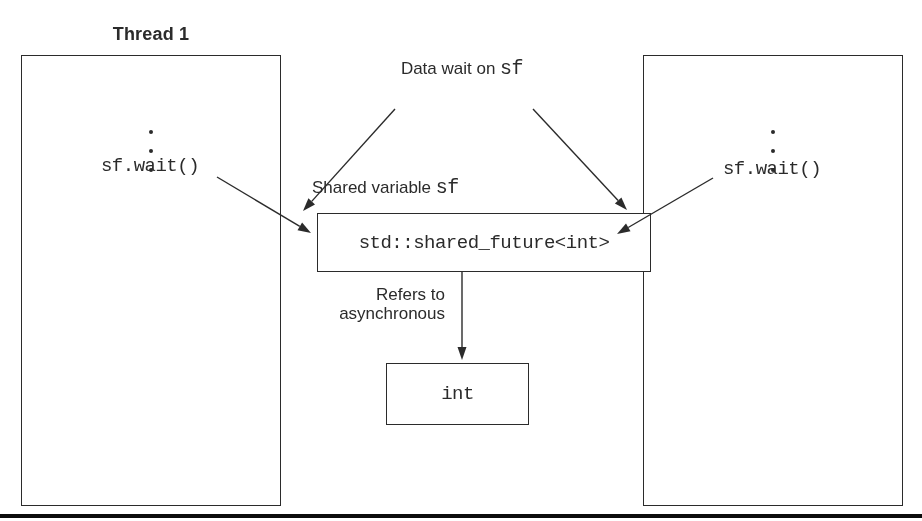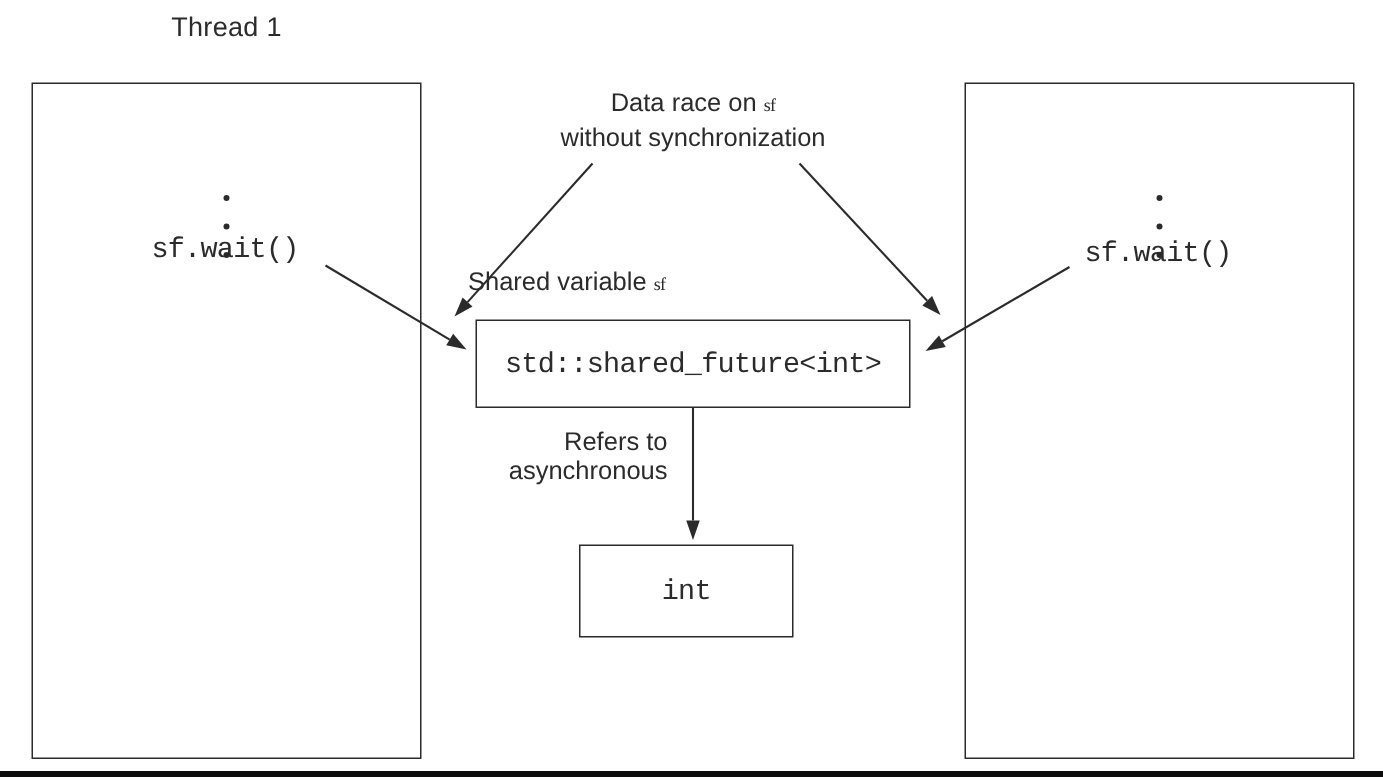--- a/index.html
+++ b/index.html
@@ -6,22 +6,22 @@
     --ink:#2b2b2b;
     --rule:#0c0c0c;
     --bg:#ffffff;
   }
   html,body{margin:0;padding:0;background:#fff;}
   .canvas{
     position:relative;width:922px;height:521px;background:var(--bg);
     font-family:"Liberation Sans",sans-serif;color:var(--ink);overflow:hidden;
   }
   .thread-title{
-    position:absolute;top:8px;width:260px;text-align:center;
-    font-weight:normal;font-size:18px;letter-spacing:.2px;
+    position:absolute;top:24px;width:260px;text-align:center;
+    font-weight:bold;font-size:18px;letter-spacing:.2px;
   }
   .tt1{left:21px;}
   .tt2{left:643px;}
   .thread-box{
     position:absolute;top:55px;width:260px;height:451px;
     border:1.5px solid var(--ink);box-sizing:border-box;background:var(--bg);
   }
   .tb1{left:21px;}
   .tb2{left:643px;}
   .dots{
@@ -30,30 +30,30 @@
   }
   .dot{width:4px;height:4px;border-radius:50%;background:var(--ink);}
   .mono{font-family:"Liberation Mono","DejaVu Sans Mono",monospace;}
   .call{
     position:absolute;left:0;right:2px;text-align:center;
     font-size:19px;letter-spacing:-0.5px;
   }
   .call1{top:99px;}
   .call2{top:102px;}
   .annot{position:absolute;font-size:17px;line-height:21px;}
-  .inline-code{font-size:12px;letter-spacing:-0.5px;font-family:Liberation Serif, serif;}
+  .inline-code{font-size:20px;letter-spacing:-0.5px;}
   .data-race{left:312px;top:58px;width:300px;text-align:center;}
   .shared-label{left:312px;top:177px;width:300px;}
   .refers{left:290px;top:285px;width:155px;text-align:right;line-height:19px;}
   .dbox{
     position:absolute;border:1.5px solid var(--ink);box-sizing:border-box;
     display:flex;align-items:center;justify-content:center;
     background:var(--bg);font-size:19px;letter-spacing:-0.5px;
   }
-  .shared-box{left:317px;top:213px;width:290px;height:59px;}
+  .shared-box{left:317px;top:213px;width:334px;height:59px;}
   .int-box{left:386px;top:363px;width:143px;height:62px;}
   .arrows{position:absolute;left:0;top:0;pointer-events:none;color:var(--ink);}
   .aline{stroke:currentColor;stroke-width:1.4;fill:none;}
   .ahead{fill:currentColor;stroke:none;}
   .bottom-rule{position:absolute;left:0;top:514px;width:922px;height:4px;background:var(--rule);}
 </style>
 </head>
 <body>
 
 <div class="canvas">
@@ -72,22 +72,21 @@
   <div class="thread-box tb2">
     <div class="dots">
       <span class="dot"></span>
       <span class="dot"></span>
       <span class="dot"></span>
     </div>
     <div class="call call2 mono">sf.wait()</div>
   </div>
 
   <div class="annot data-race">
-    <div><span>Data race on </span><span class="mono inline-code">sf</span></div>
-    <div>without synchronization</div>
+    <div><span>Data wait on </span><span class="mono inline-code">sf</span></div>
   </div>
 
   <div class="annot shared-label">
     <span>Shared variable </span><span class="mono inline-code">sf</span>
   </div>
 
   <div class="dbox shared-box mono">
     <span>std::shared_future&lt;int&gt;</span>
   </div>
 

